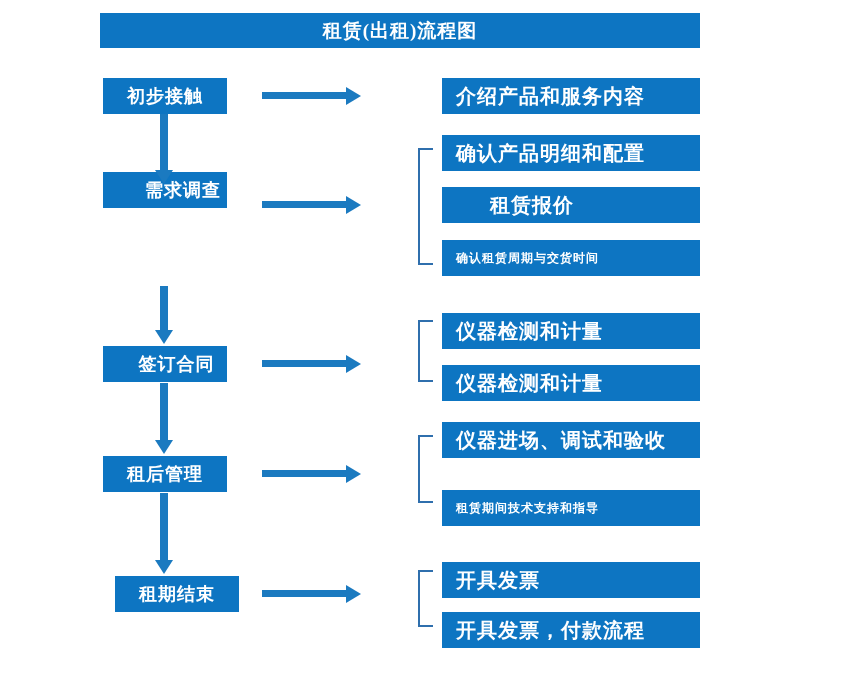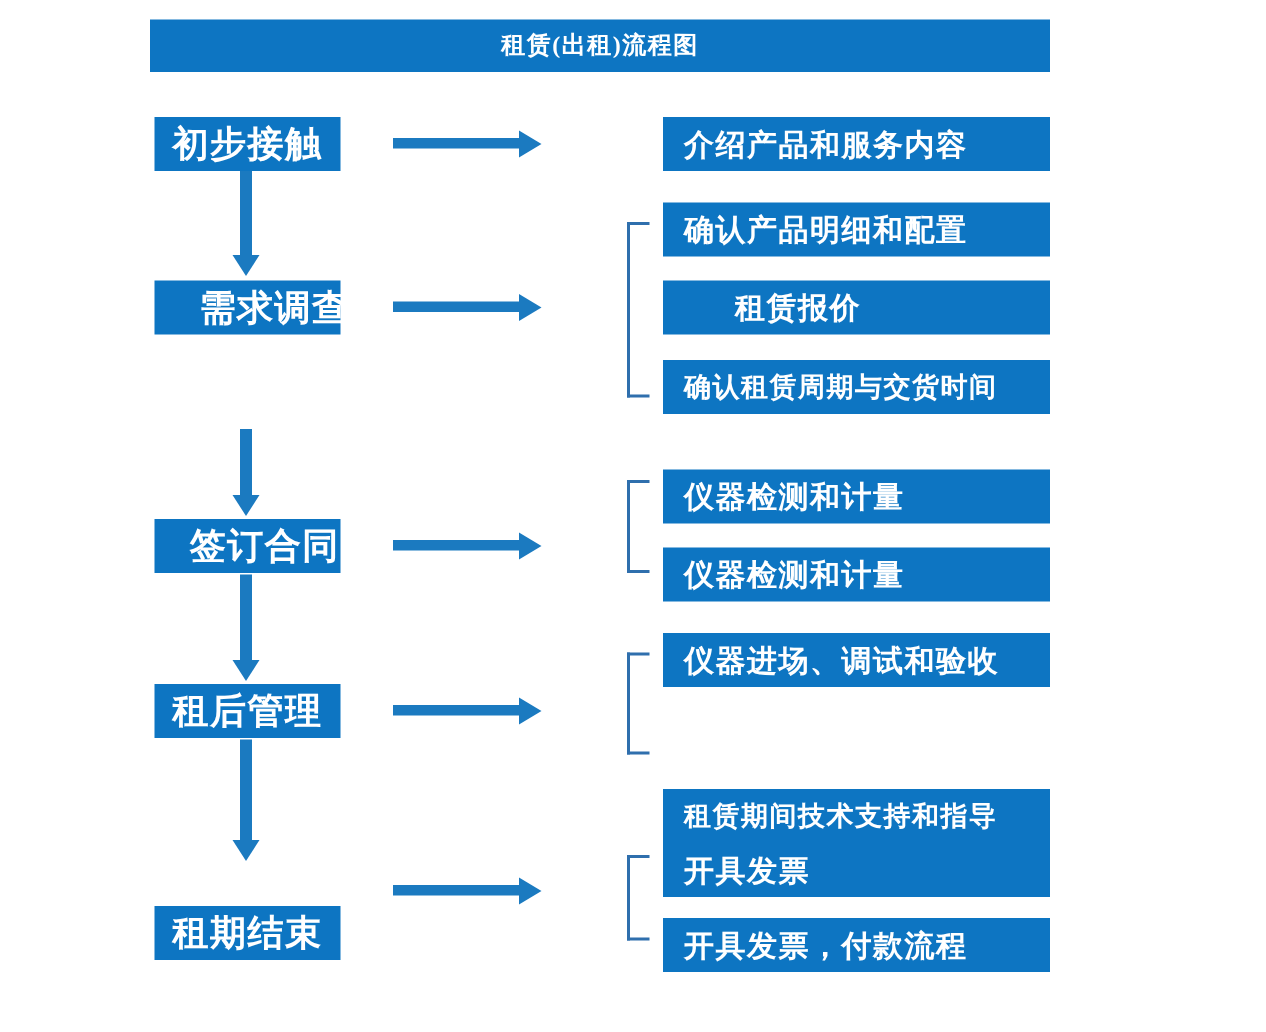--- a/index.html
+++ b/index.html
@@ -28,40 +28,40 @@
     box-sizing: border-box;
     letter-spacing: 1px;
     white-space: nowrap;
   }
   .title-bar {
     left: 100px;
     top: 13px;
     width: 600px;
     height: 35px;
     justify-content: center;
-    font-size: 16px;
+    font-size: 19px;
     letter-spacing: 1px;
   }
   .stage-box {
     left: 103px;
     width: 124px;
     height: 36px;
     justify-content: center;
-    font-size: 24px;
+    font-size: 18px;
   }
   .detail-box {
     left: 442px;
     width: 258px;
     height: 36px;
     justify-content: flex-start;
     padding-left: 14px;
     font-size: 20px;
   }
   .detail-box.wide {
-    font-size: 18px;
+    font-size: 12px;
   }
   .arrow-h {
     position: absolute;
     height: 20px;
   }
   .arrow-v {
     position: absolute;
     width: 20px;
   }
   .bracket {
@@ -75,27 +75,27 @@
 </style>
 </head>
 <body>
 
 <div id="canvas">
 
   <div class="box title-bar">租赁(出租)流程图</div>
 
   <div class="box stage-box" style="top:78px;">初步接触</div>
 
-  <div class="box stage-box" style="top:187px;padding-left:36px;">需求调查</div>
+  <div class="box stage-box" style="top:172px;padding-left:36px;">需求调查</div>
 
   <div class="box stage-box" style="top:346px;padding-left:23px;">签订合同</div>
 
   <div class="box stage-box" style="top:456px;">租后管理</div>
 
-  <div class="box stage-box" style="top:604px;">租期结束</div>
+  <div class="box stage-box" style="top:576px;margin-left:12px;">租期结束</div>
 
   <div class="arrow-v" style="left:154px; top:114px; height:72px;">
     <svg width="20" height="72" viewBox="0 0 20 72">
       <rect x="6" y="0" width="8" height="58" fill="#1b7ac0"></rect>
       <polygon points="1,56 19,56 10,70" fill="#1b7ac0"></polygon>
     </svg>
   </div>
 
   <div class="arrow-v" style="left:154px; top:286px; height:60px;">
     <svg width="20" height="60" viewBox="0 0 20 60">
@@ -168,19 +168,19 @@
   <div class="box detail-box" style="top:187px;padding-left:48px;">租赁报价</div>
 
   <div class="box detail-box wide" style="top:240px;">确认租赁周期与交货时间</div>
 
   <div class="box detail-box" style="top:313px;">仪器检测和计量</div>
 
   <div class="box detail-box" style="top:365px;font-family:Liberation Mono, monospace;">仪器检测和计量</div>
 
   <div class="box detail-box" style="top:422px;">仪器进场、调试和验收</div>
 
-  <div class="box detail-box wide" style="top:490px;margin-top:36px;">租赁期间技术支持和指导</div>
+  <div class="box detail-box wide" style="top:490px;">租赁期间技术支持和指导</div>
 
   <div class="box detail-box" style="top:562px;">开具发票</div>
 
   <div class="box detail-box" style="top:612px;">开具发票，付款流程</div>
 
 </div>
 
 </body></html>

